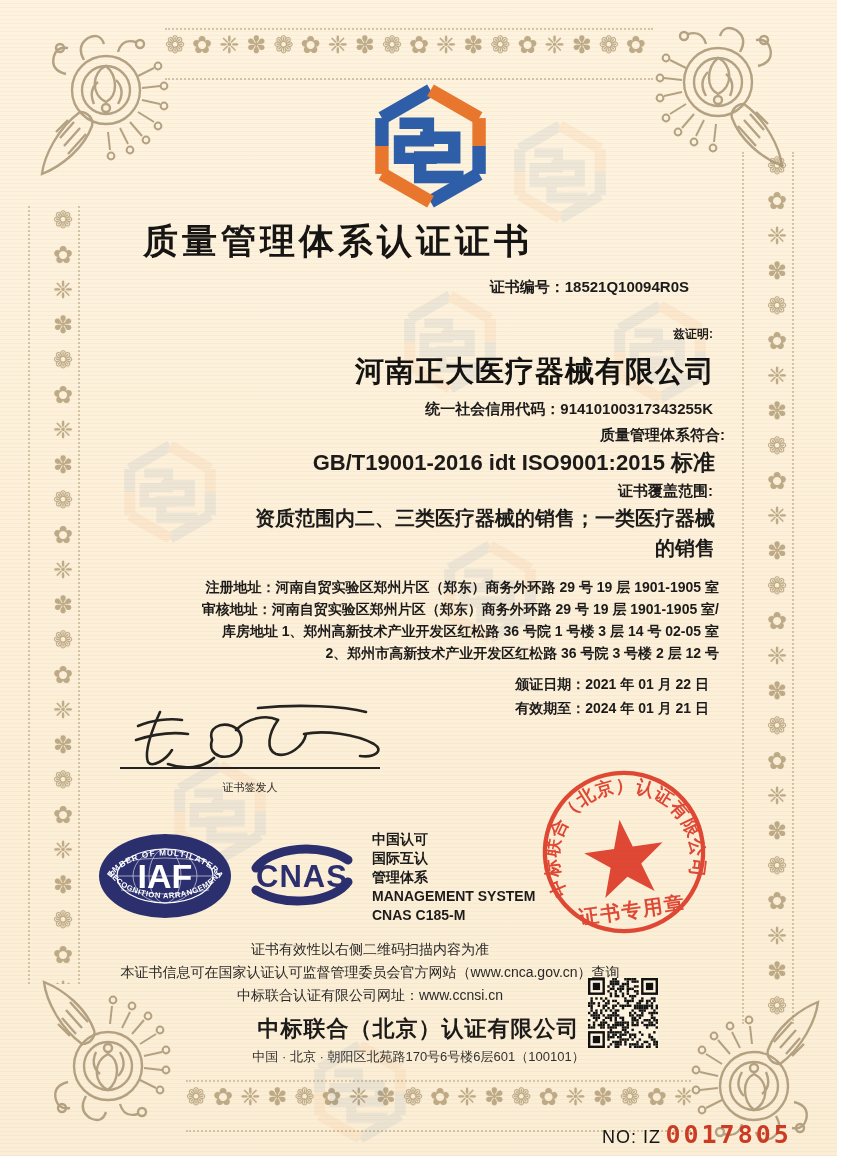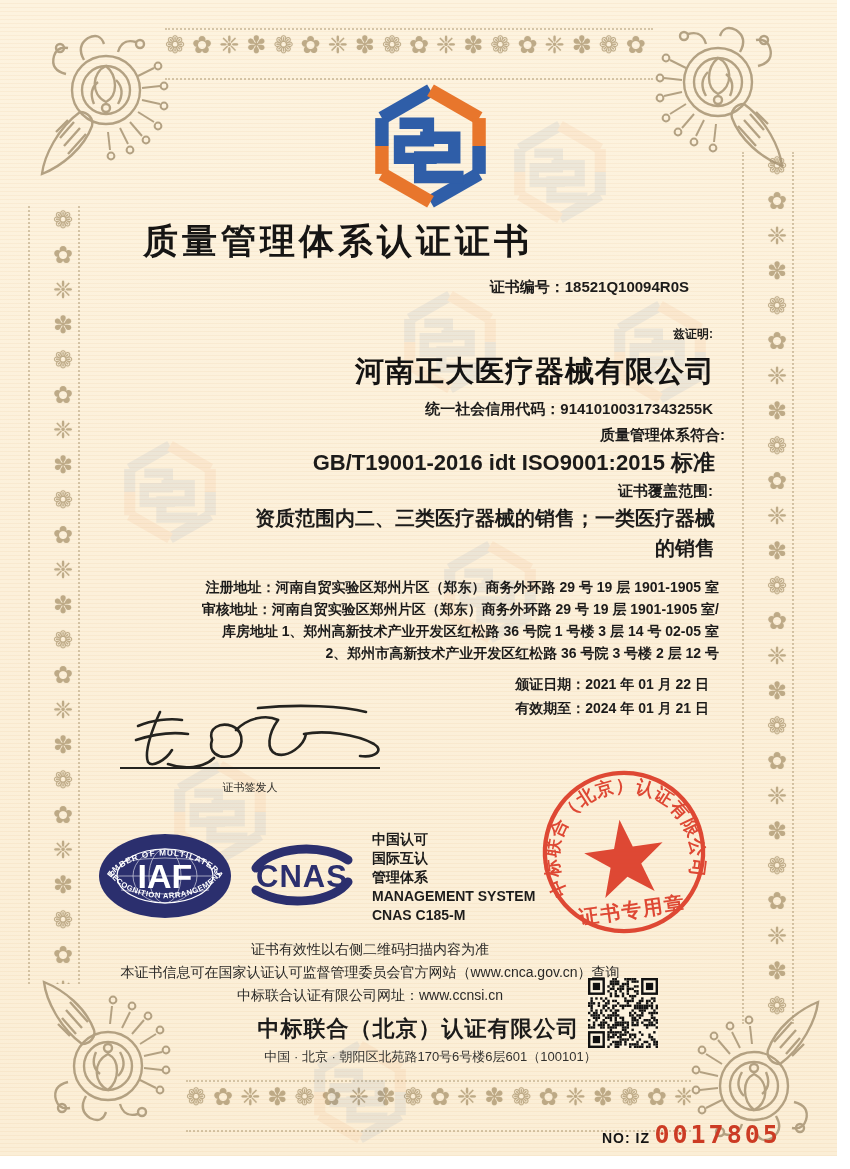--- a/index.html
+++ b/index.html
@@ -23,22 +23,22 @@
   .credit{font-size:15px;font-weight:bold;}
   .label-line{font-size:15px;font-weight:bold;}
   .standard{font-size:22px;font-weight:bold;}
   .scope{font-size:20px;font-weight:bold;line-height:30px;}
   .addr{font-size:14px;font-weight:bold;line-height:22px;}
   .dates{font-size:14px;font-weight:bold;line-height:24px;}
   .signer-label{font-size:11px;color:#2a2926;}
   .acc-text{font-size:14px;font-weight:bold;line-height:19px;color:#1d1c1b;}
   .note{font-size:14px;line-height:23px;color:#2a2927;}
   .org-name{font-size:22px;font-weight:bold;letter-spacing:1px;}
-  .org-addr{font-size:13px;color:#33322f;padding-left:12px;}
-  .serial-prefix{font-size:14px;font-weight:bold;color:#141414;letter-spacing:1px;}
+  .org-addr{font-size:13px;color:#33322f;}
+  .serial-prefix{font-size:18px;font-weight:normal;color:#141414;letter-spacing:1px;}
   .serial-num{font-size:25px;font-weight:bold;color:#cc3b24;font-family:"DejaVu Sans Mono",monospace;letter-spacing:3px;}
 
   .orn-band{
     color:rgba(164,142,102,.62);
     overflow:hidden;white-space:nowrap;
     font-size:24px;letter-spacing:7px;line-height:25px;
     text-shadow:0 0 1px rgba(164,142,102,.25);
   }
   .orn-band.h{border-top:2px dotted rgba(164,142,102,.45);border-bottom:2px dotted rgba(164,142,102,.45);padding:2px 0;}
   .orn-band.v{writing-mode:vertical-rl;border-left:2px dotted rgba(164,142,102,.45);border-right:2px dotted rgba(164,142,102,.45);padding:0 2px;}

